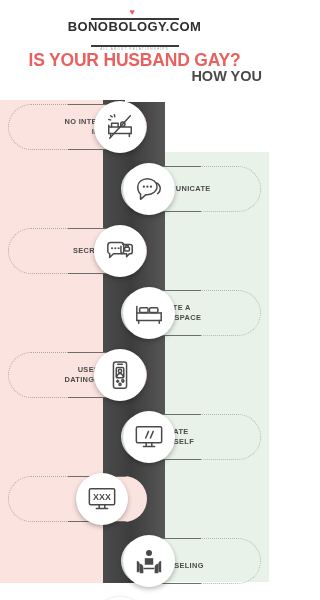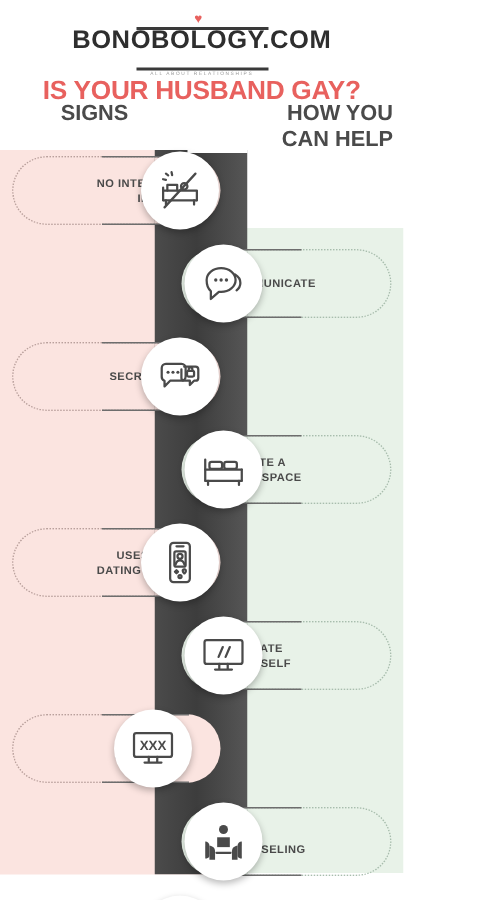--- a/index.html
+++ b/index.html
@@ -16,21 +16,21 @@
   .logo-wrap{
     position:absolute;left:0;top:8px;width:269px;
     display:flex;flex-direction:column;align-items:center;
   }
   .logo-heart{
     width:10px;height:9px;margin-bottom:1px;
     color:#e8615e;font-size:9px;line-height:8px;
   }
   .logo-rule{width:88px;height:2px;background:#3a3a3a;}
   .logo-name{
-    font-size:17px;font-weight:bold;letter-spacing:.4px;
+    font-size:13px;font-weight:bold;letter-spacing:.4px;
     color:#2e2e2e;line-height:12px;margin:1px 0 12px 0;
     font-family:"Liberation Sans", sans-serif;
   }
   .logo-tag{
     font-size:3.2px;letter-spacing:1.1px;color:#9a9a9a;
     line-height:4px;
   }
 
   .title{
     position:absolute;left:0;top:38px;width:269px;text-align:center;
@@ -121,24 +121,22 @@
   <div class="logo-wrap">
     <div class="logo-heart">♥</div>
     <div class="logo-rule"></div>
     <div class="logo-name">BONOBOLOGY.COM</div>
     <div class="logo-rule"></div>
     <div class="logo-tag">ALL ABOUT RELATIONSHIPS</div>
   </div>
 
   <div class="title">IS YOUR HUSBAND GAY?</div>
 
-  <div class="col-head left">SIGNS</div>
   <div class="col-head right">
     <div>HOW YOU</div>
-    <div>CAN HELP</div>
   </div>
 
   <div class="panel pink"></div>
   <div class="panel mint"></div>
 
   <div class="ribbon">
     <div class="ribbon-bg"></div>
     <div id="carves">
         <div class="carve pink" style="top: 4px;"></div>
         <div class="carve mint" style="top: 66px;"></div>

